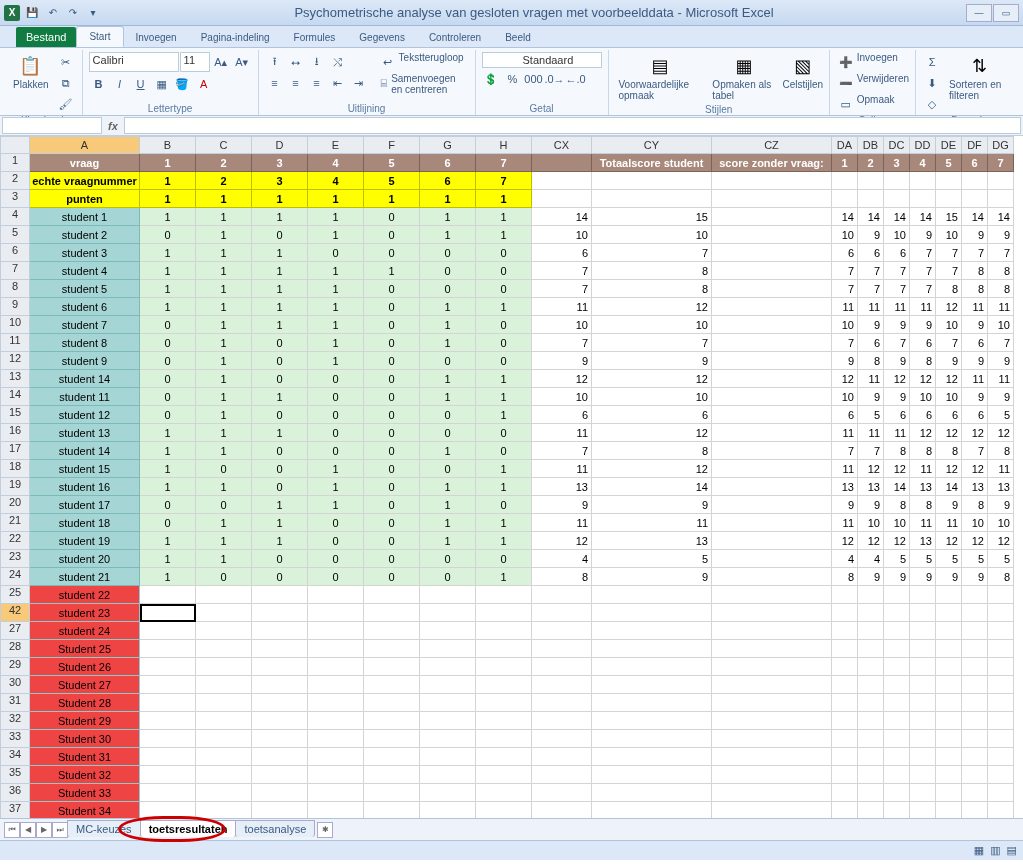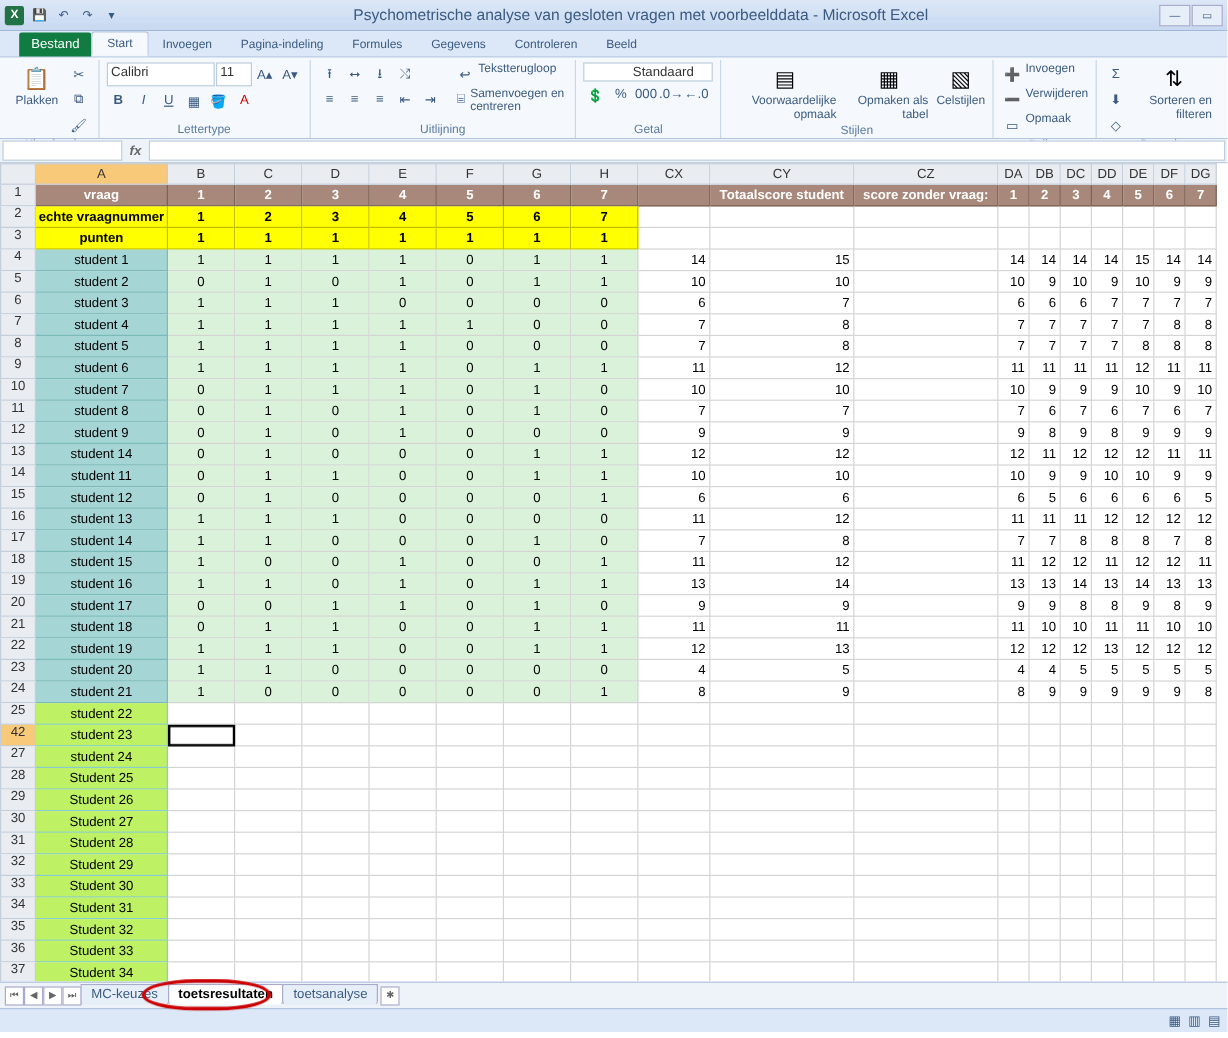--- a/index.html
+++ b/index.html
@@ -20,21 +20,21 @@
 .tab { padding:4px 12px; color:#3b5a82; font-size:10px; cursor:pointer; }
 .tab.active { background:#f5f9fd; border:1px solid #b0c4de; border-bottom:1px solid #f5f9fd; border-radius:3px 3px 0 0;}
 
 
 .ribbon { height:68px; background:#f5f9fd; border-bottom:1px solid #b0c4de; display:flex; padding:2px 3px 0 3px; gap:0; }
 .group { border-right:1px solid #c9d7ea; padding:2px 6px 1px 6px; display:flex; flex-direction:column; justify-content:space-between; }
 .group-body { display:flex; align-items:flex-start; gap:3px; flex:1; }
 .group-title { text-align:center; color:#5a7aa0; font-size:10px; padding-top:1px; white-space:nowrap;}
 .big-btn { display:flex; flex-direction:column; align-items:center; gap:1px; padding:2px 4px; min-width:40px;}
 .big-btn .ic { width:24px; height:24px; display:flex; align-items:center; justify-content:center; font-size:18px;}
-.big-btn .lbl { font-size:10px; color:#3b5a82; text-align:right; line-height:1.1;}
+.big-btn .lbl { font-size:10px; color:#3b5a82; text-align:left; line-height:1.1;}
 .small-btn { width:20px; height:20px; display:flex; align-items:center; justify-content:center; color:#3b5a82; font-size:11px;}
 .stack { display:flex; flex-direction:column; gap:1px; }
 .row { display:flex; gap:1px; }
 .dd { border:1px solid #bcd; background:#fff; padding:1px 3px; font-size:11px; color:#333; }
 
 
 .fbar { height:20px; display:flex; border-bottom:1px solid #c3cedb; background:#eef3f9;font-weight:bold;}
 .namebox { width:100px; border:1px solid #bcd; background:#fff; margin:1px 2px; padding:1px 4px; font-size:11px; display:flex; align-items:center;}
 .fbar-icons { display:flex; align-items:center; padding:0 4px; gap:6px; color:#666;}
 .formula-input { flex:1; border:1px solid #bcd; background:#fff; margin:1px 2px; padding:1px 4px; font-size:11px;}
@@ -47,21 +47,21 @@
 .colh.sel { background:#f9c97a; }
 .row-h { width:30px; background:#e9edf2; border:1px solid #c3cedb; border-top:none; text-align:center; color:#333; font-size:11px; }
 .row-h.sel { background:#f9c97a; }
 .gridrow { display:flex; height:18px; }
 .cell { border-right:1px solid #d4d4d4; border-bottom:1px solid #d4d4d4; font-size:11px; padding:0 3px; display:flex; align-items:center; overflow:hidden; white-space:nowrap;}
 .c-center { justify-content:center; }
 .c-right { justify-content:flex-end; }
 .hdr-brown { background:#a8887a; color:#fff; font-weight:bold; border-right:1px solid #7a6357; border-bottom:1px solid #7a6357;}
 .hdr-yellow { background:#ffff00; font-weight:bold; border-right:1px solid #bfbf00; border-bottom:1px solid #bfbf00;text-align:center;}
 .hdr-teal { background:#a6d5d5; border-right:1px solid #7abab8; border-bottom:1px solid #7abab8;}
-.hdr-teal2 { background:#bef264; border-right:1px solid #8cc; border-bottom:1px solid #8cc;}
+.hdr-teal2 { background:#ef4444; border-right:1px solid #8cc; border-bottom:1px solid #8cc;}
 .data-green { background:#d9f2d9; }
 .sel-cell { outline:2px solid #000; outline-offset:-2px; z-index:2; }
 
 
 .sheet-tabs { height:22px; background:#eef3f9; border-top:1px solid #b0c4de; display:flex; align-items:center; padding:0 4px; gap:0; position:relative;}
 .nav-btns { display:flex; gap:0; }
 .nav-btn { width:16px; height:16px; border:1px solid #aac; background:#fff; font-size:8px; display:flex; align-items:center; justify-content:center; color:#666;}
 .sheet-tab { padding:2px 8px; background:#e6eef8; border:1px solid #aac; border-bottom:none; margin-left:-1px; font-size:11px; color:#3b5a82; border-radius:0 0 3px 3px; transform: translateY(-1px);}
 .sheet-tab.active { background:#fff; font-weight:bold; color:#000;}
 .red-circle { position:absolute; border:3px solid #cc0000; border-radius:50%/60%; pointer-events:none;}
@@ -168,21 +168,21 @@
         <div class="row">
             <span class="small-btn">⌸</span>
             <span style="font-size:10px;color:#3b5a82;">Samenvoegen en centreren</span>
           </div>
       </div>
     </div>
     <div class="group-title">Uitlijning</div>
   </div>
   <div class="group">
     <div class="group-body stack">
-      <div class="dd" style="width:108px;padding-left:40px;">Standaard</div>
+      <div class="dd" style="width:120px;padding-left:40px;">Standaard</div>
       <div class="row">
         <div class="small-btn">💲</div>
         <div class="small-btn">%</div>
         <div class="small-btn">000</div>
         <div class="small-btn">.0→</div>
         <div class="small-btn">←.0</div>
       </div>
     </div>
     <div class="group-title">Getal</div>
   </div>

